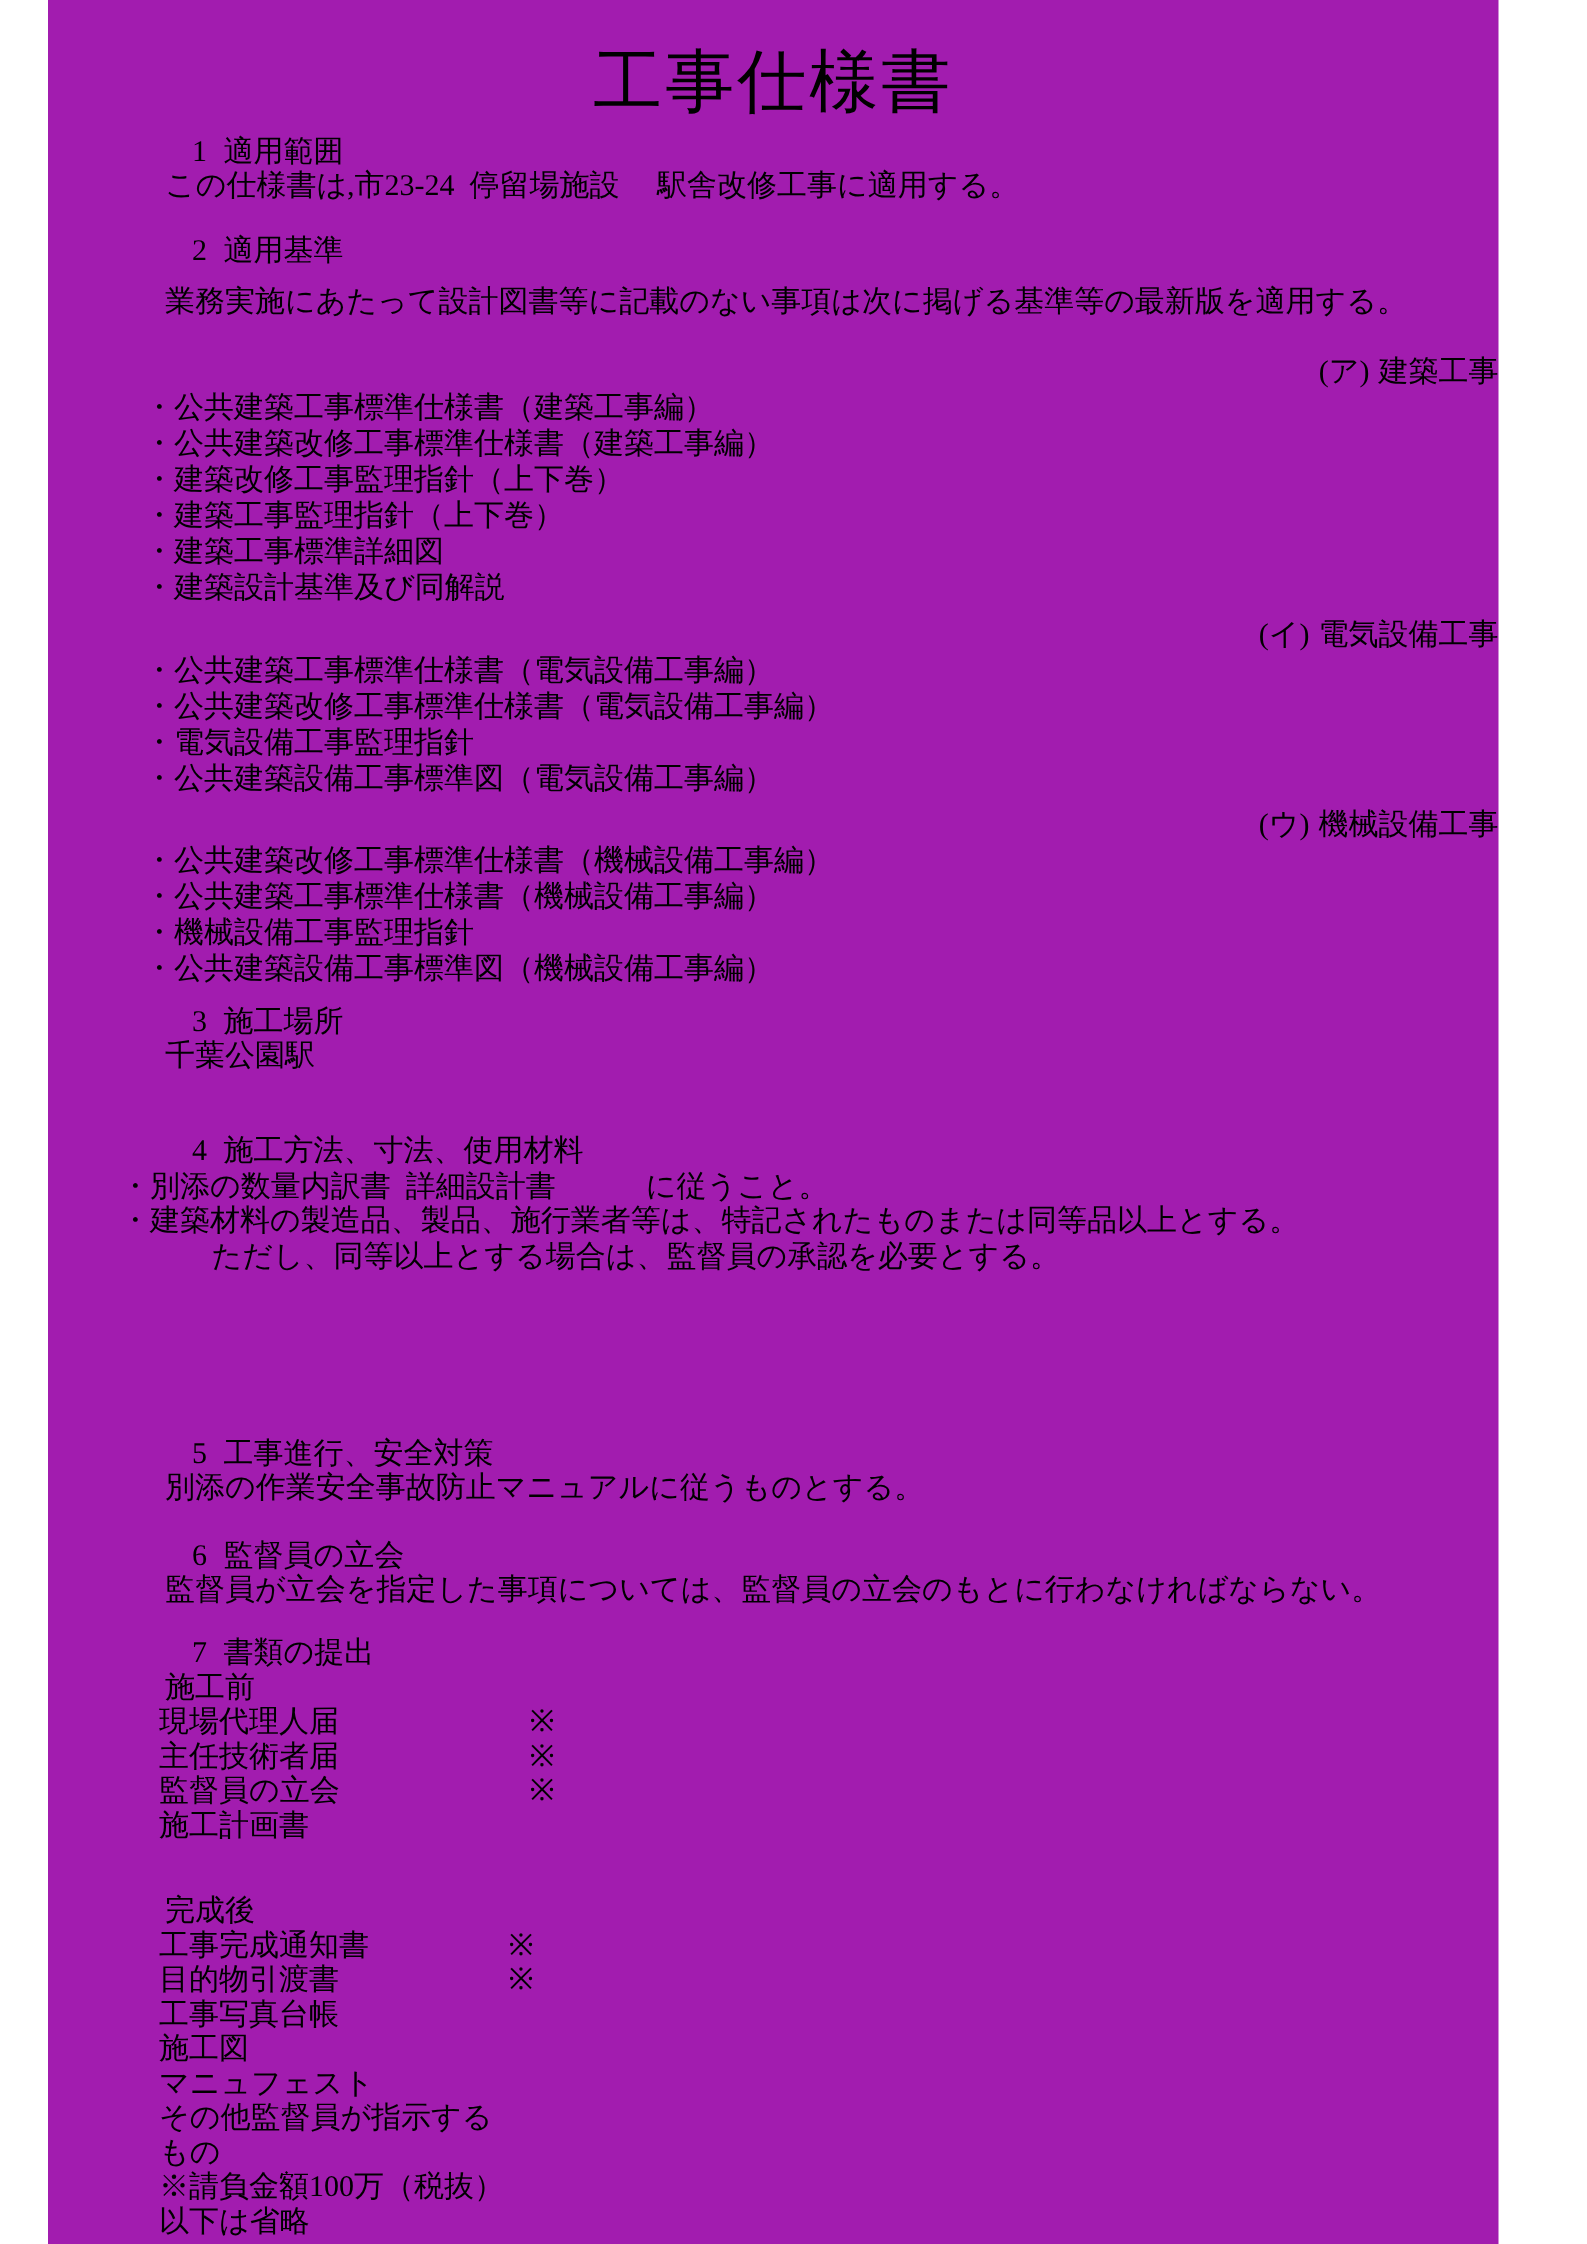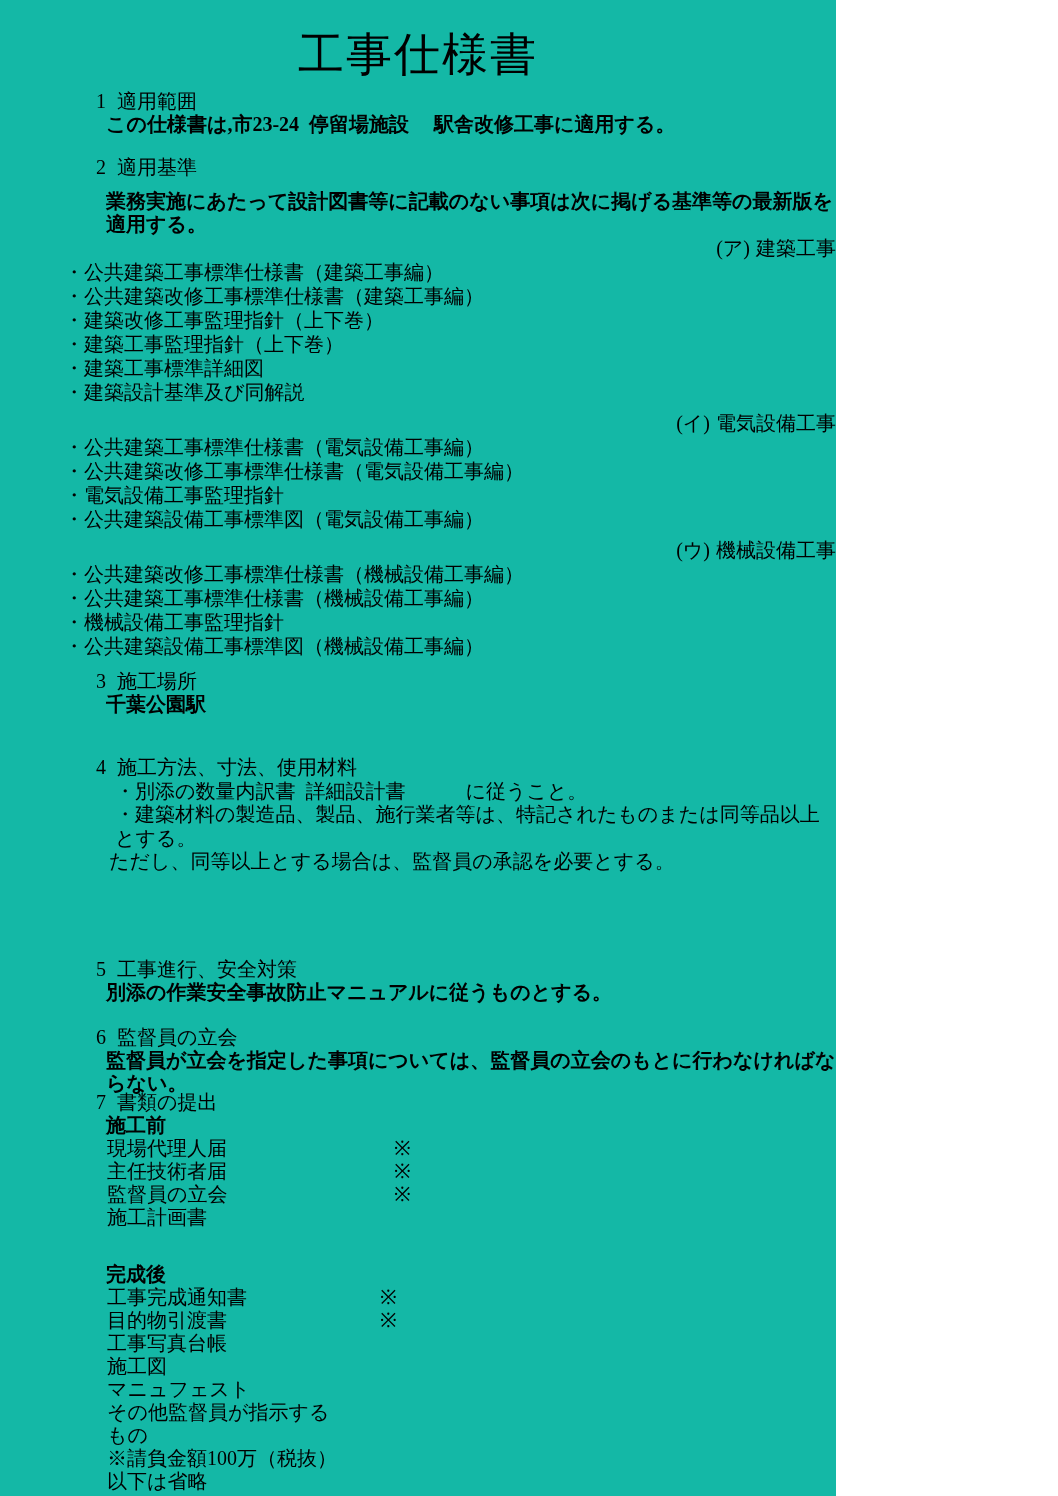--- a/index.html
+++ b/index.html
@@ -1,48 +1,49 @@
 <!DOCTYPE html>
 <html><head>
 <meta charset="utf-8">
 <style>
   html, body { margin: 0; padding: 0; background: #ffffff; }
   .page {
     position: relative;
-    width: 836px;
+    width: 967px;
     height: 1496px;
-    background: #14b8a6;
+    background: #a21caf;
     color: #000000;
     font-family: "Liberation Serif", "DejaVu Serif", serif;
     font-size: 20px;
     overflow: hidden;
+    margin-left: 32px;
   }
   .doc-title {
     position: absolute;
     top: 28px; left: 0; right: 0;
     text-align: center;
     font-size: 46px;
     line-height: 54px;
     letter-spacing: 2px;
     white-space: pre;
   }
   .sec { position: absolute; left: 0; right: 0; }
   .line { line-height: 23px; white-space: pre-wrap; }
   .grp .line { line-height: 24px; }
   .s4 .line { line-height: 23.5px; }
   .num { display: inline-block; min-width: 11px; margin-right: 10px; }
   .ind-head { padding-left: 96px; }
-  .ind-body { padding-left: 106px; font-weight: bold; }
+  .ind-body { padding-left: 78px; }
   .ind-grp  { padding-left: 117px; text-align: right; }
   .glabel { margin-right: 6px; }
   .ind-blt  { padding-left: 64px; }
-  .ind-blt4 { padding-left: 115px; }
+  .ind-blt4 { padding-left: 48px; }
   .ind-cont { padding-left: 109px; }
   .blt { display: inline-block; }
-  .row { display: flex; padding-left: 107px; gap: 40px; }
+  .row { display: flex; padding-left: 74px; }
   .row .dname { flex: none; white-space: pre-wrap; }
   .ph1 .dname { width: 247px; }
   .ph2 .dname { width: 233px; }
   .dmark { flex: none; }
 </style>
 </head>
 <body>
 
 <div class="page">
 

